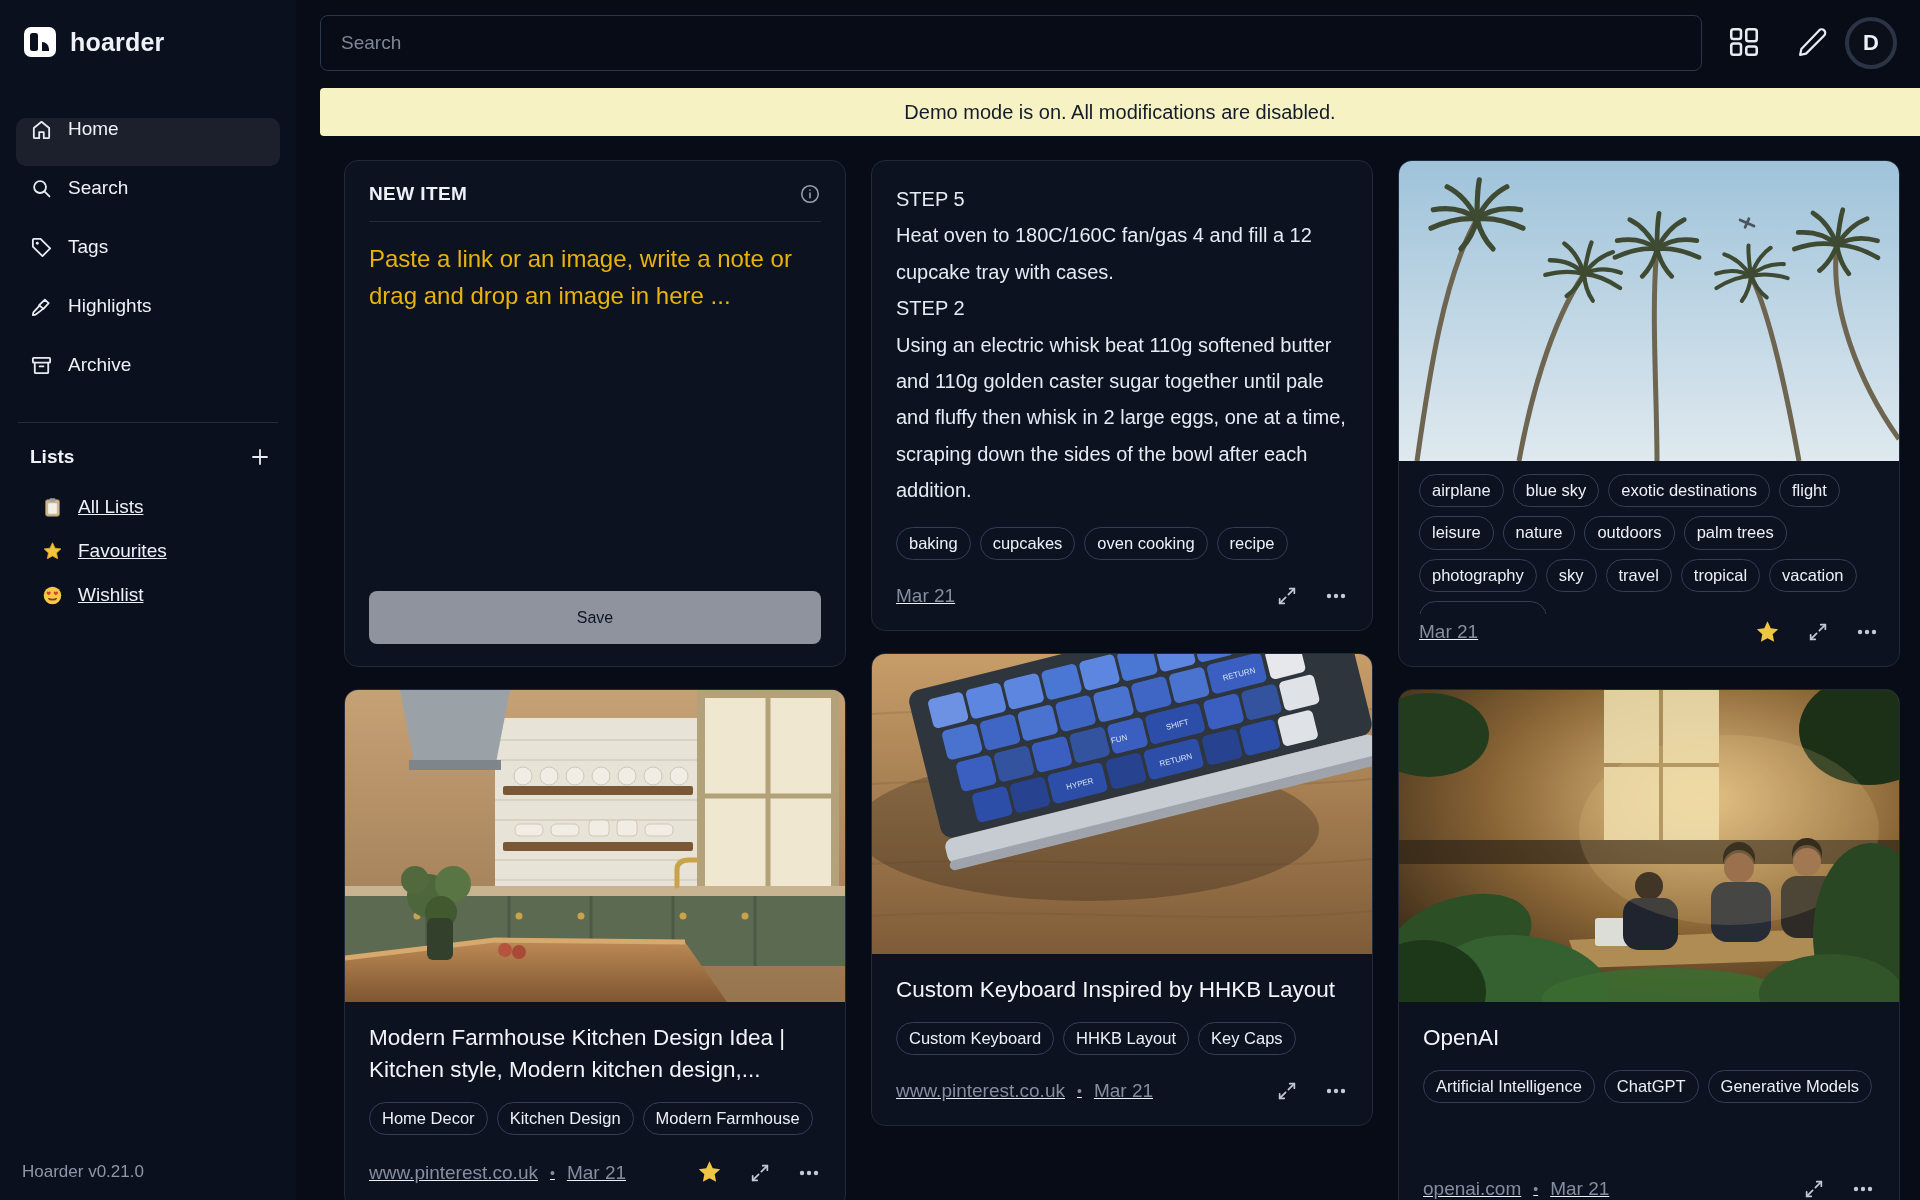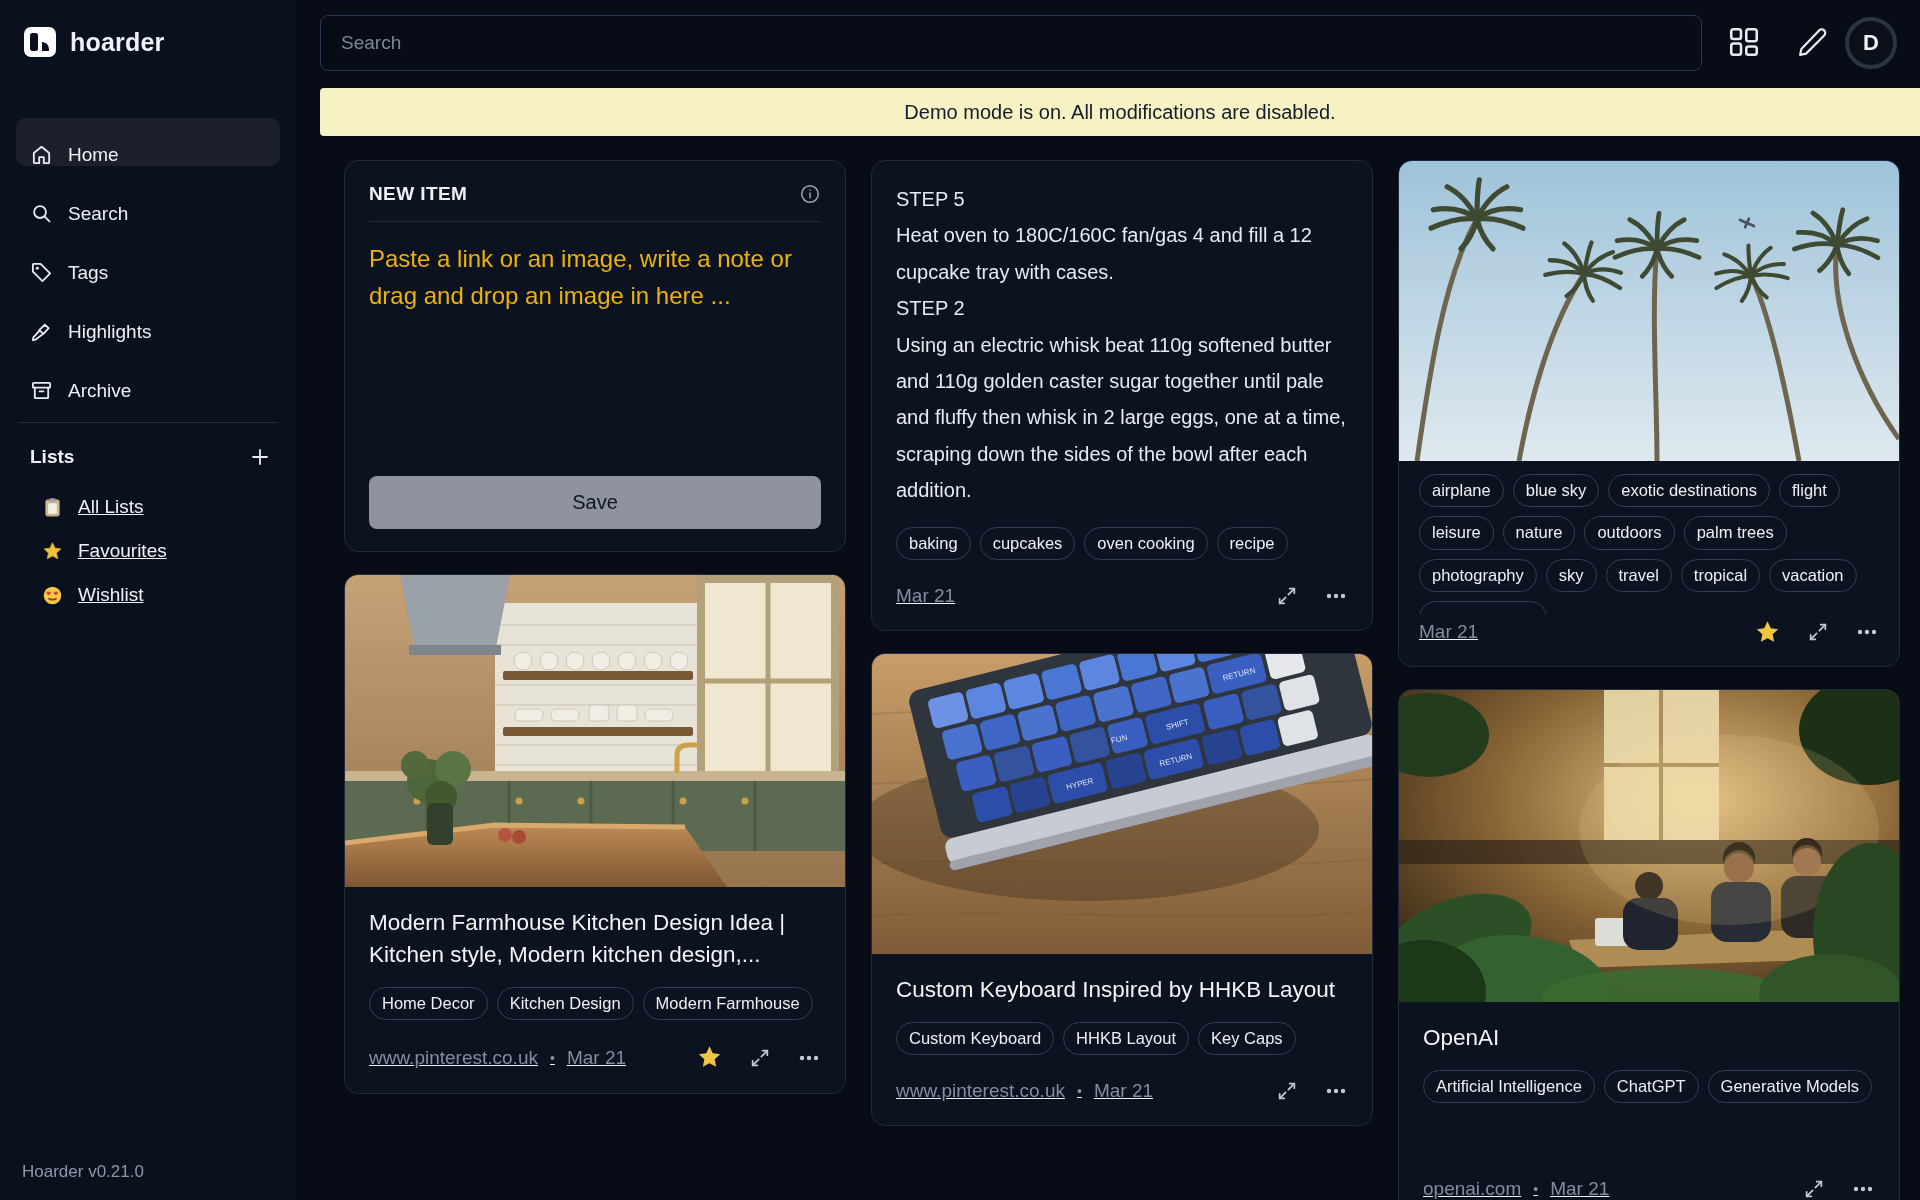--- a/index.html
+++ b/index.html
@@ -5,21 +5,21 @@
   html,body{margin:0;padding:0;width:1920px;height:1200px;overflow:hidden;
     background:#070c17;font-family:"Liberation Sans",sans-serif;color:#eef1f7;}
   *{box-sizing:border-box;}
   .icon{display:inline-flex;align-items:center;justify-content:center;flex:none;}
   svg{display:block;}
 
   
   .sidebar{position:absolute;left:0;top:0;width:296px;height:1200px;padding:24px 16px;background:#0a101d;}
   .logo-row{display:flex;align-items:center;gap:12px;padding:0 6px;margin-bottom:58px;cursor:pointer;}
   .logo-text{font-size:25px;font-weight:bold;letter-spacing:.2px;}
-  .nav-item{display:flex;align-items:flex-end;gap:15px;height:48px;padding:0 14px;margin-bottom:11px;
+  .nav-item{display:flex;align-items:flex-start;gap:15px;height:48px;padding:0 14px;margin-bottom:11px;
     border-radius:10px;font-size:19px;font-weight:500;color:#eef1f7;cursor:pointer;}
   .nav-item.active{background:rgba(255,255,255,.07);}
   .nav-item .icon{color:#e8ecf2;}
   .side-divider{border:none;border-top:1px solid #222c3e;margin:20px 2px 22px;}
   .lists-head{display:flex;align-items:center;justify-content:space-between;padding:0 8px 0 14px;margin-bottom:16px;}
   .lists-title{font-size:19px;font-weight:bold;}
   .plus-btn{color:#e8ecf2;cursor:pointer;}
   .list-item{display:flex;align-items:center;gap:15px;height:44px;padding:0 14px 0 26px;
     font-size:19px;font-weight:500;cursor:pointer;text-decoration:underline;}
   .version{position:absolute;left:22px;bottom:18px;font-size:17px;color:#8e97a8;}
@@ -42,28 +42,28 @@
   .banner span{color:#141c2b;font-size:20px;}
 
   
   .grid{position:absolute;left:344px;top:160px;width:1556px;display:flex;gap:25px;align-items:flex-start;}
   .col{width:502px;display:flex;flex-direction:column;gap:22px;}
   .card{width:100%;background:#0c1220;border:1px solid #202a3a;border-radius:14px;overflow:hidden;}
   .card-pad{padding:20px 24px 22px;}
   .card-img{width:100%;display:block;cursor:pointer;}
 
   
-  .card-new{height:392px;position:relative;padding:22px 24px;}
+  .card-new{height:507px;position:relative;padding:22px 24px;}
   .new-head{display:flex;align-items:center;justify-content:space-between;}
   .new-title{font-size:19px;font-weight:600;letter-spacing:.4px;}
   .info-ic{color:#98a1b0;cursor:pointer;}
   .new-divider{border:none;border-top:1px solid #222c3e;margin:16px 0 18px;}
   .editor{font-size:24px;line-height:1.55;color:#eab308;cursor:text;min-height:120px;}
   .save-btn{position:absolute;left:24px;right:24px;bottom:22px;height:53px;border:none;border-radius:8px;
-    background:#8e939d;color:#0e1526;font-size:20px;font-weight:500;font-family:"Liberation Sans",sans-serif;cursor:pointer;}
+    background:#8e939d;color:#0e1526;font-size:16px;font-weight:500;font-family:"Liberation Sans",sans-serif;cursor:pointer;}
 
   
   .note-text{font-size:20px;line-height:1.82;color:#e6eaf2;}
   .note-text p{margin:0;}
   .step-gap{margin-top:32px;}
 
   
   .tags{display:flex;flex-wrap:wrap;gap:9px;}
   .tag{display:inline-flex;align-items:center;padding:5px 12px;border:1px solid #333f58;border-radius:999px;
     font-size:16.5px;color:#edf0f6;line-height:1.3;white-space:nowrap;cursor:pointer;}

